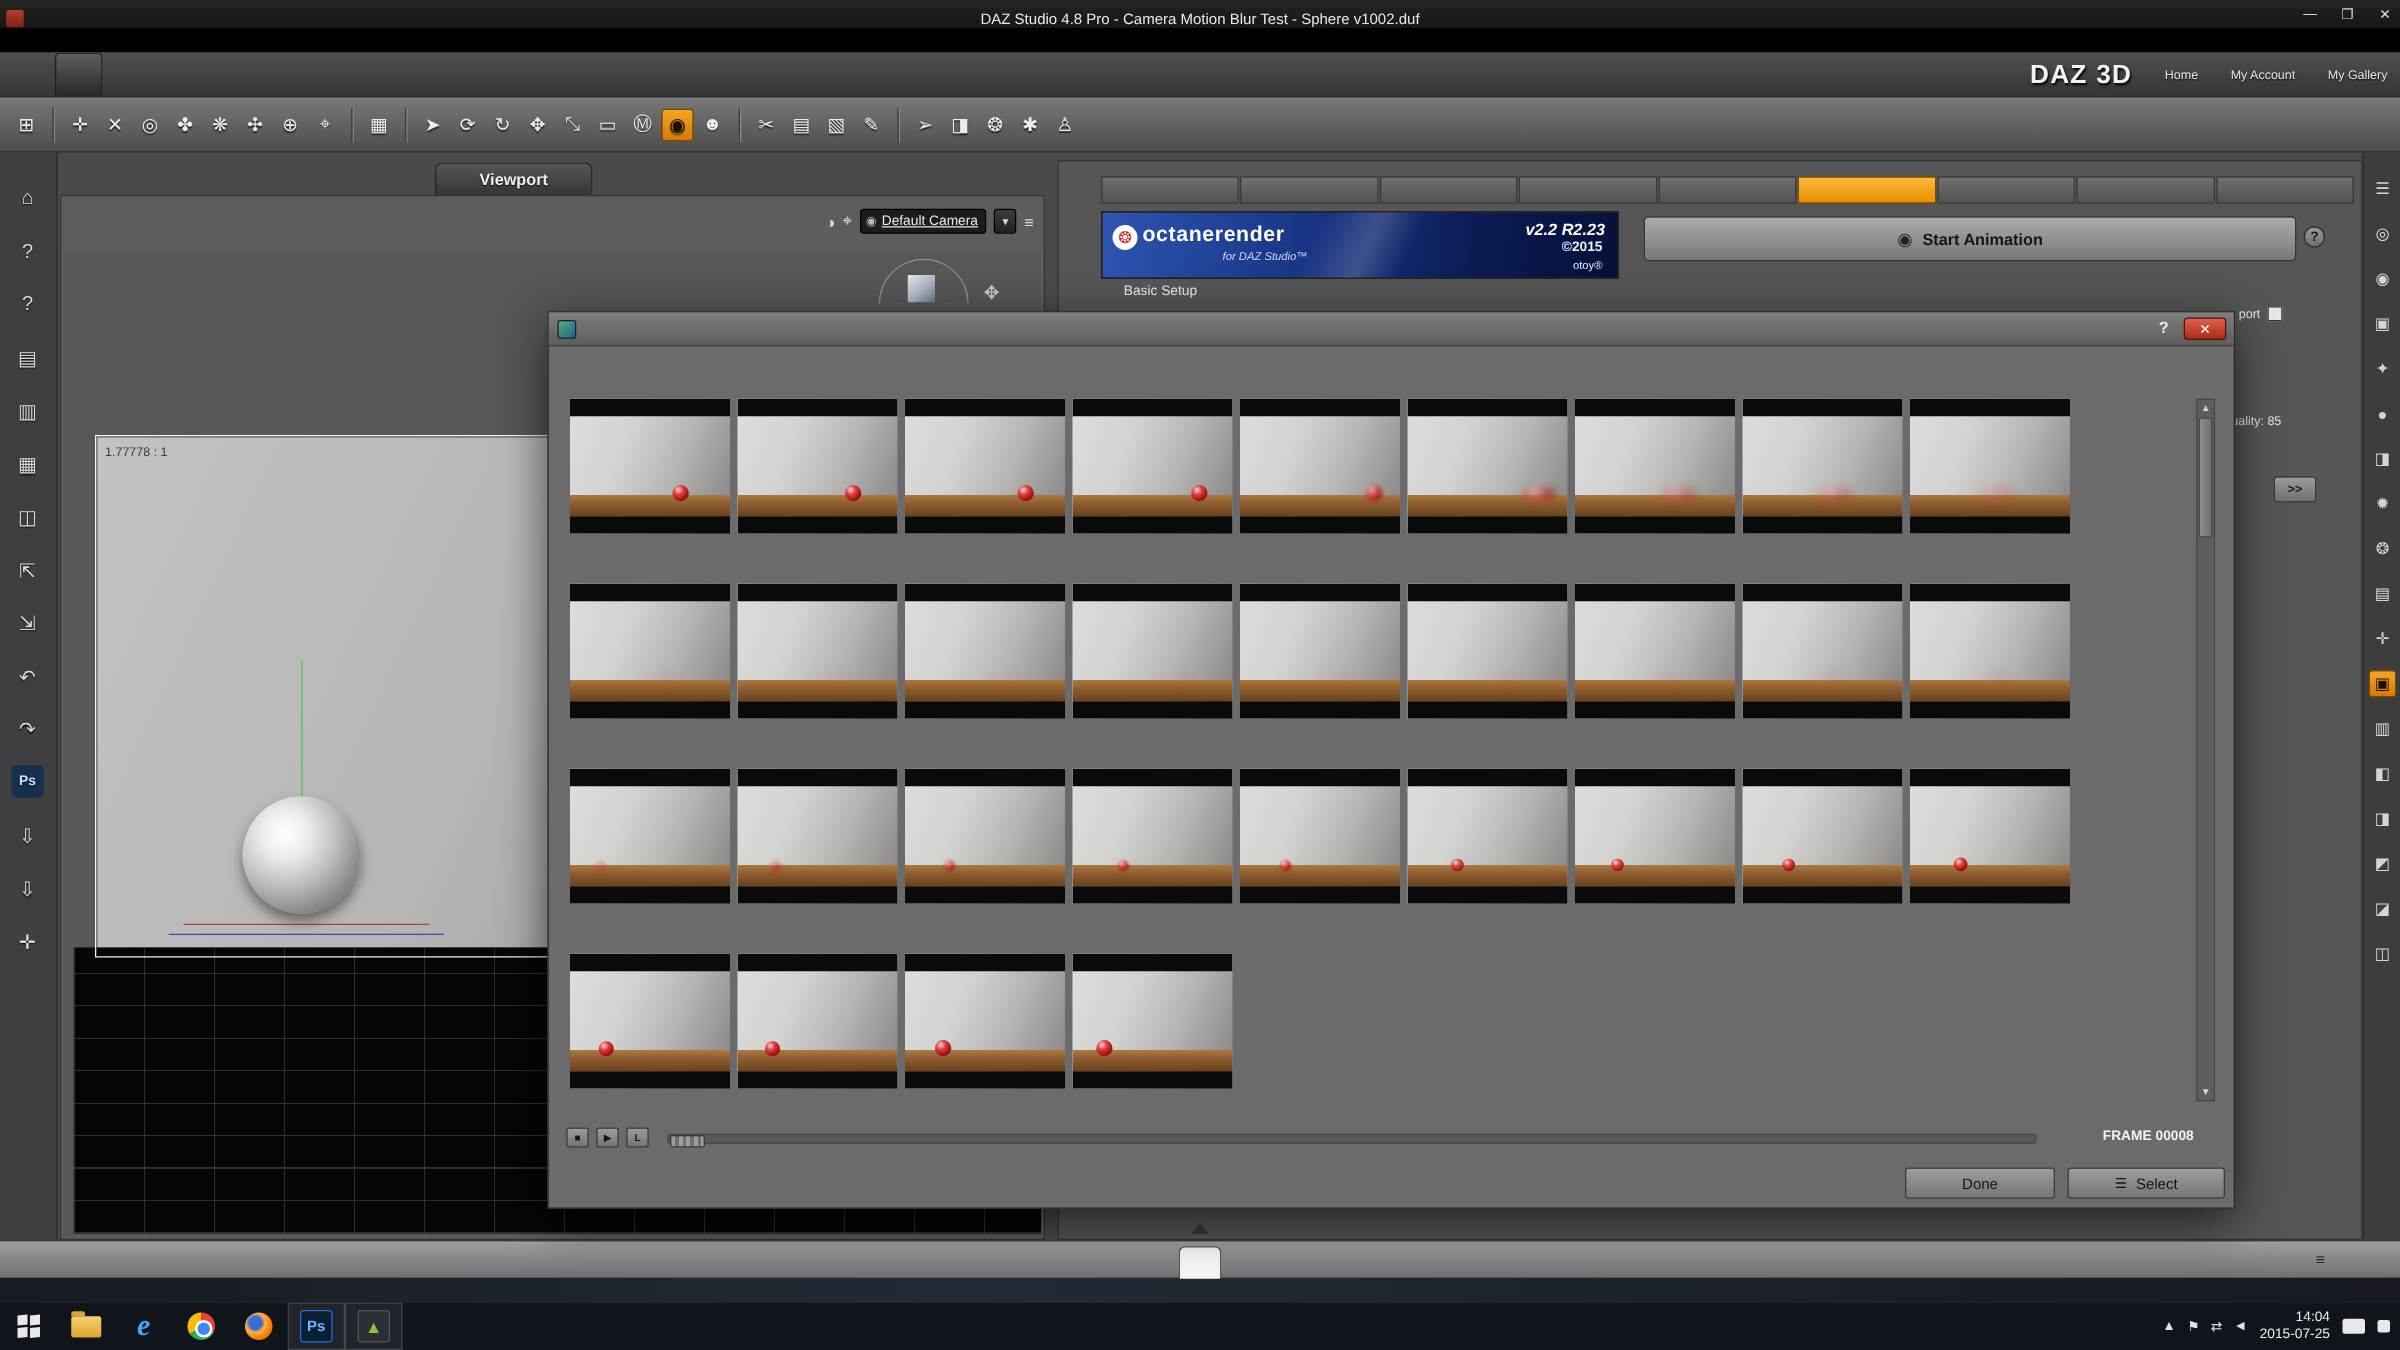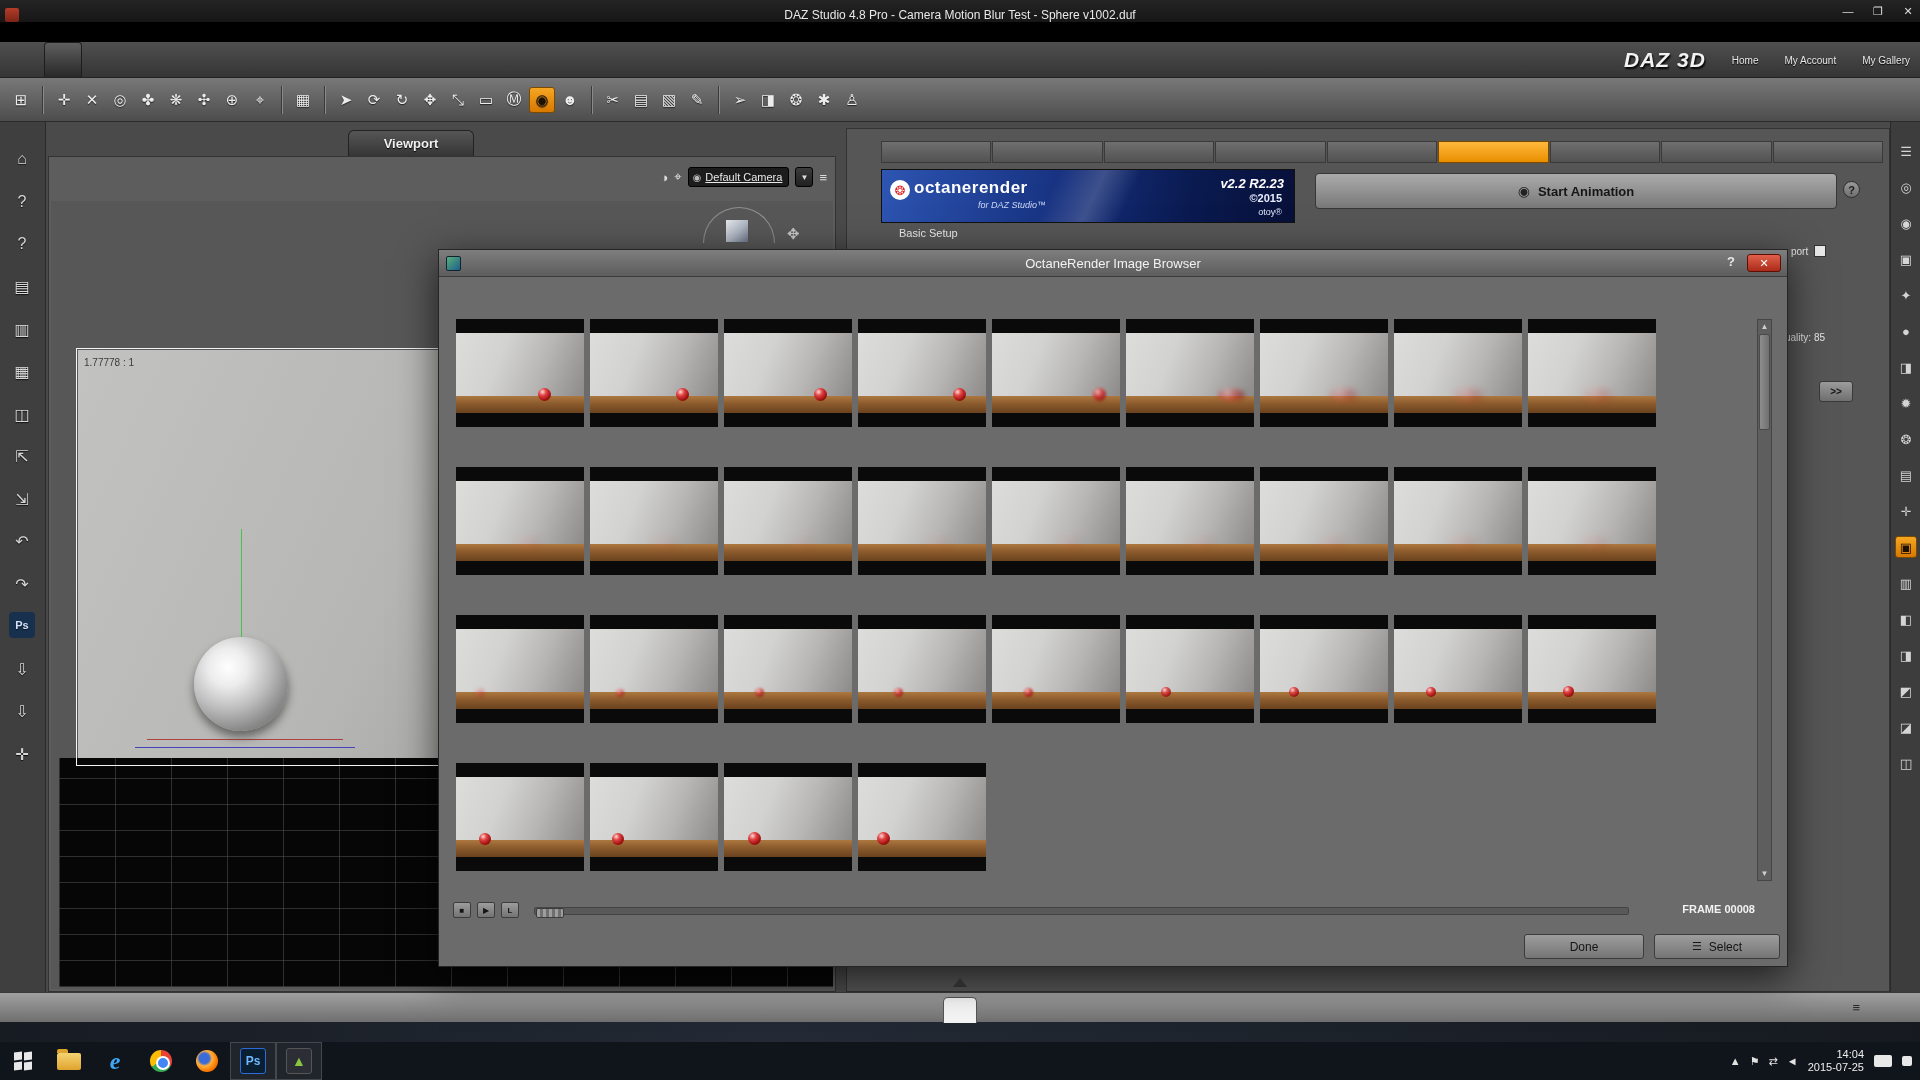--- a/index.html
+++ b/index.html
@@ -16,21 +16,21 @@
   
   #menubar{position:absolute;top:22px;left:0;width:1920px;height:20px;background:#000;display:flex;align-items:center;gap:2px;padding-left:4px;}
   #menubar .menu-item{color:#ddd;font-size:11px;padding:2px 7px;}
 
   
   #tabbar{position:absolute;top:42px;left:0;width:1920px;height:36px;background:linear-gradient(#4f4f4f,#353535);border-bottom:1px solid #222;display:flex;align-items:stretch;}
   #main-tabs{display:flex;align-items:stretch;padding-left:8px;}
   .main-tab{display:flex;align-items:center;padding:0 18px;color:#e3e3e3;font-size:13px;font-weight:bold;text-shadow:0 1px 1px #111;}
   .main-tab.active{background:linear-gradient(#5e5e5e,#282828);border:1px solid #1d1d1d;border-bottom:none;border-radius:4px 4px 0 0;color:#fff;}
   #brand{position:absolute;right:10px;top:0;height:36px;display:flex;align-items:center;gap:26px;}
-  #daz-logo{color:#f2f2f2;font-size:21px;font-weight:bold;font-style:italic;letter-spacing:1px;text-shadow:1px 2px 2px #000;}
+  #daz-logo{color:#f2f2f2;font-size:21px;font-weight:bold;letter-spacing:1px;text-shadow:1px 2px 2px #000;}
   .hdr-link{color:#e8e8e8;font-size:10px;text-shadow:0 1px 1px #000;}
 
   
   #toolbar{position:absolute;top:78px;left:0;width:1920px;height:44px;background:linear-gradient(#787878,#4d4d4d);border-bottom:1px solid #2c2c2c;display:flex;align-items:center;padding-left:8px;gap:2px;}
   .tb-ico{width:26px;height:26px;display:flex;align-items:center;justify-content:center;color:#ececec;font-size:15px;text-shadow:0 1px 1px #222;border-radius:3px;}
   .tb-ico.active{background:linear-gradient(#f5a623,#d87800);color:#1c1000;border:1px solid #7a4a00;}
   .tb-sep{width:1px;height:28px;background:#3a3a3a;margin:0 6px;box-shadow:1px 0 0 #8a8a8a;}
 
   
   #left-dock{position:absolute;top:122px;left:0;width:46px;height:870px;background:#3f3f3f;border-right:1px solid #2b2b2b;}
@@ -335,21 +335,20 @@
       <span class="rd-ico" style="top: 486px;">◧</span>
       <span class="rd-ico" style="top: 522px;">◨</span>
       <span class="rd-ico" style="top: 558px;">◩</span>
       <span class="rd-ico" style="top: 594px;">◪</span>
       <span class="rd-ico" style="top: 630px;">◫</span>
     </div>
 
   <div id="dialog">
     <div class="dlg-titlebar">
       <span class="dlg-ico"></span>
-      <span class="dlg-title">OctaneRender Image Browser</span>
       <span class="dlg-help">?</span>
       <span class="dlg-close">✕</span>
     </div>
     <div id="thumb-grid">
         <div class="thumb">
           <div class="timg">
             <div class="floor"></div>
             <div class="ball" style="left: 64%; width: 13px; height: 13px; opacity: 1; filter: blur(0px);"></div>
           </div>
           <div class="tlabel"></div>

